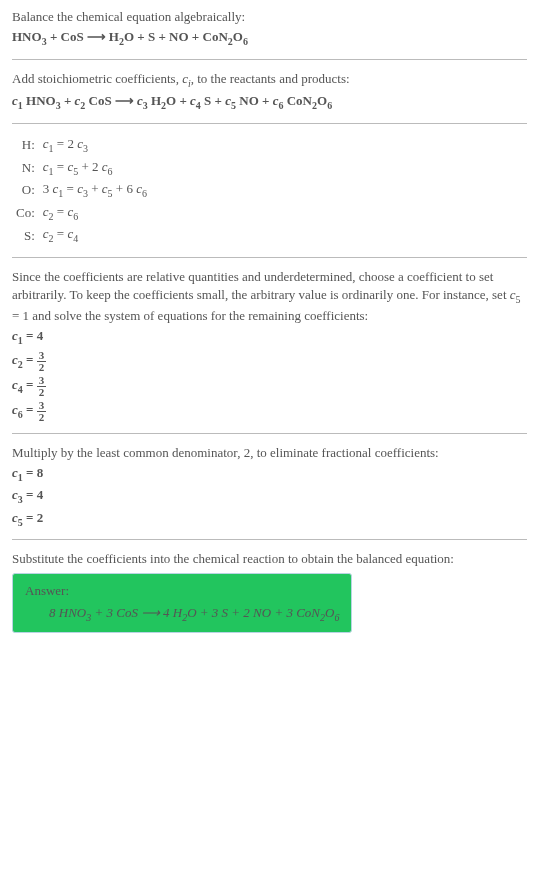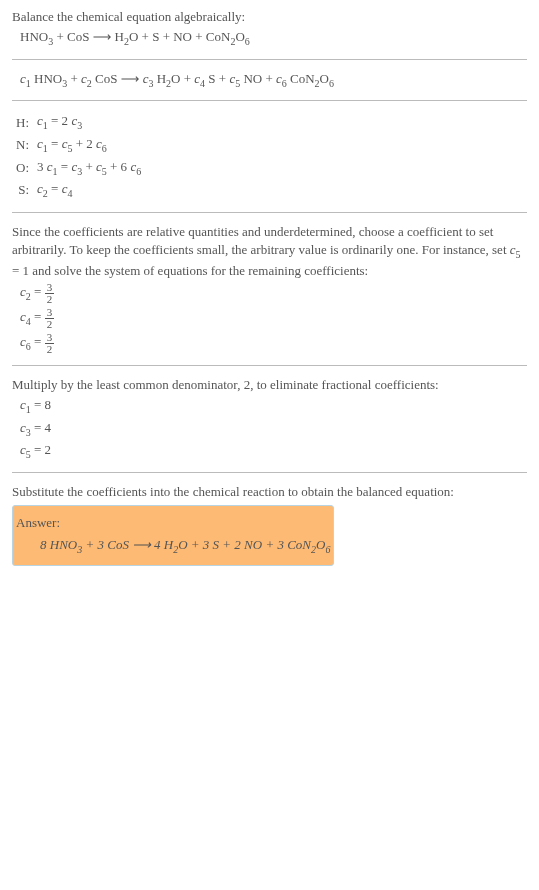--- a/index.html
+++ b/index.html
@@ -17,21 +17,22 @@
     hr {
       border: none;
       border-top: 1px solid #bbb;
       margin: 10px 0;
     }
     .sub {
       vertical-align: sub;
       font-size: 10px;
     }
     .eq-line {
-      margin: 2px 8px;
+      margin: 2px 0;
+      font-weight: bold;
     }
     .table {
       display: table;
       border-collapse: collapse;
     }
     .trow {
       display: table-row;
     }
     .tcell {
       display: table-cell;
@@ -51,24 +52,24 @@
     .frac .num {
       display: block;
       border-bottom: 1px solid #555;
       padding: 0 2px;
     }
     .frac .den {
       display: block;
       padding: 0 2px;
     }
     .answer-box {
-      background: #fdba74;
+      background: #22c55e;
       border: 1px solid #b8d4e3;
       border-radius: 3px;
-      padding: 8px 3px;
+      padding: 8px 12px;
       display: inline-block;
       margin-top: 4px;
     }
     .answer-label {
       margin-bottom: 4px;
     }
     .answer-eq {
       padding-left: 24px;
       font-style: italic;
     }
@@ -85,20 +86,23 @@
 <div class="section">
   <div>Balance the chemical equation algebraically:</div>
   <div class="eq-line">
     HNO<span class="sub">3</span> + CoS <span class="arrow">⟶</span> H<span class="sub">2</span>O + S + NO + CoN<span class="sub">2</span>O<span class="sub">6</span>
   </div>
 </div>
 
 <hr>
 
 <div class="section">
+  <div>
+    Add stoichiometric coefficients, <span class="italic">c<span class="sub">i</span></span>, to the reactants and products:
+  </div>
   <div class="eq-line">
     <span class="italic">c</span><span class="sub">1</span> HNO<span class="sub">3</span> + <span class="italic">c</span><span class="sub">2</span> CoS <span class="arrow">⟶</span> <span class="italic">c</span><span class="sub">3</span> H<span class="sub">2</span>O + <span class="italic">c</span><span class="sub">4</span> S + <span class="italic">c</span><span class="sub">5</span> NO + <span class="italic">c</span><span class="sub">6</span> CoN<span class="sub">2</span>O<span class="sub">6</span>
   </div>
 </div>
 
 <hr>
 
 <div class="section">
   <div class="table">
     <div class="trow">
@@ -107,33 +111,38 @@
     </div>
     <div class="trow">
       <div class="tcell right">N:</div>
       <div class="tcell"><span class="italic">c</span><span class="sub">1</span> = <span class="italic">c</span><span class="sub">5</span> + 2 <span class="italic">c</span><span class="sub">6</span></div>
     </div>
     <div class="trow">
       <div class="tcell right">O:</div>
       <div class="tcell">3 <span class="italic">c</span><span class="sub">1</span> = <span class="italic">c</span><span class="sub">3</span> + <span class="italic">c</span><span class="sub">5</span> + 6 <span class="italic">c</span><span class="sub">6</span></div>
     </div>
     <div class="trow">
+      <div class="tcell right">Co:</div>
+      <div class="tcell"><span class="italic">c</span><span class="sub">2</span> = <span class="italic">c</span><span class="sub">6</span></div>
+    </div>
+    <div class="trow">
       <div class="tcell right">S:</div>
       <div class="tcell"><span class="italic">c</span><span class="sub">2</span> = <span class="italic">c</span><span class="sub">4</span></div>
     </div>
   </div>
 </div>
 
 <hr>
 
 <div class="section">
   <div>
     Since the coefficients are relative quantities and underdetermined, choose a coefficient to set arbitrarily. To keep the coefficients small, the arbitrary value is ordinarily one. For instance, set <span class="italic">c</span><span class="sub">5</span> = 1 and solve the system of equations for the remaining coefficients:
   </div>
   <div>
+    <div class="eq-line"><span class="italic">c</span><span class="sub">1</span> = 4</div>
     <div class="eq-line"><span class="italic">c</span><span class="sub">2</span> = <span class="frac"><span class="num">3</span><span class="den">2</span></span></div>
     <div class="eq-line"><span class="italic">c</span><span class="sub">4</span> = <span class="frac"><span class="num">3</span><span class="den">2</span></span></div>
     <div class="eq-line"><span class="italic">c</span><span class="sub">6</span> = <span class="frac"><span class="num">3</span><span class="den">2</span></span></div>
   </div>
 </div>
 
 <hr>
 
 <div class="section">
   <div>Multiply by the least common denominator, 2, to eliminate fractional coefficients:</div>

